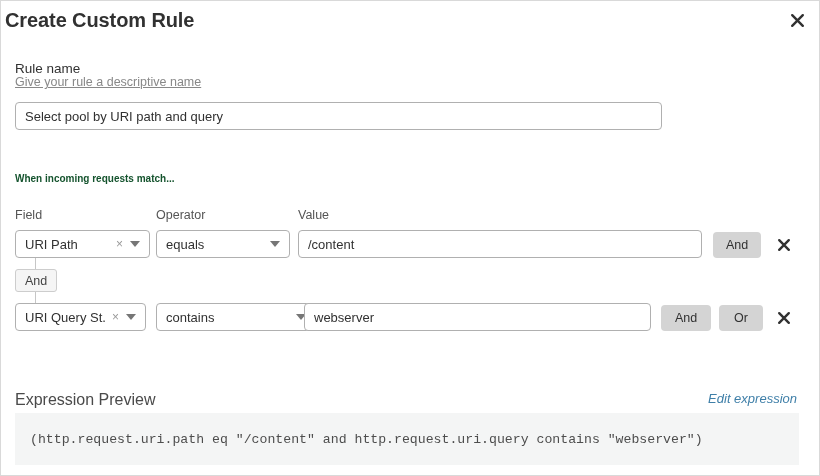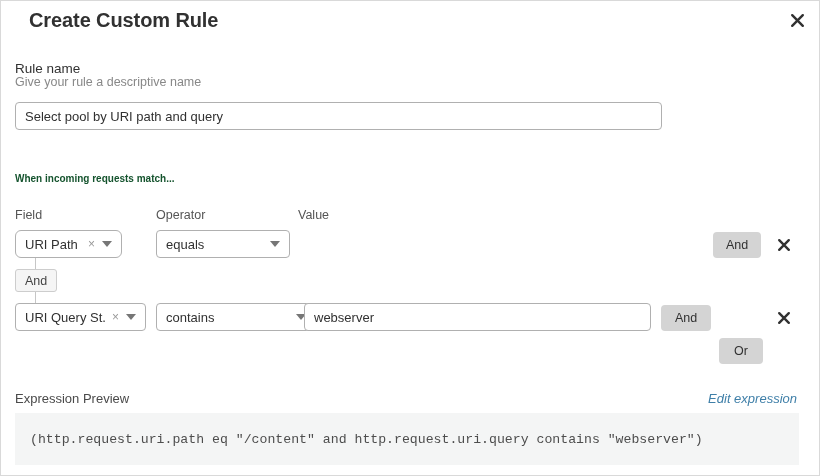--- a/index.html
+++ b/index.html
@@ -23,21 +23,21 @@
     border-left: 1px solid #d9d9d9;
     border-right: 1px solid #d9d9d9;
     border-top: 1px solid #d9d9d9;
     border-bottom: 1px solid #d9d9d9;
     background: #ffffff;
   }
 
   
   .dlg-title {
     position: absolute;
-    left: 28px;
+    left: 4px;
     top: 8px;
     font-size: 20px;
     font-weight: bold;
     color: #313131;
     letter-spacing: -0.1px;
   }
   .close-btn {
     position: absolute;
     right: 9px;
     top: 6px;
@@ -58,21 +58,21 @@
     position: absolute;
     font-size: 13.5px;
     color: #313131;
   }
   .field-sublabel {
     position: absolute;
     font-size: 12.5px;
     color: #888888;
   }
   .rulename-label { left: 14px; top: 60px; }
-  .rulename-sub   { left: 14px; top: 74px; }
+  .rulename-sub   { left: 14px; top: 74px; text-decoration: underline; }
 
   .text-input {
     position: absolute;
     box-sizing: border-box;
     height: 28px;
     border: 1px solid #b0b0b0;
     border-radius: 4px;
     background: #ffffff;
     font-family: "Liberation Sans", sans-serif;
     font-size: 13px;
@@ -144,21 +144,21 @@
   }
   .caret-tri {
     width: 0;
     height: 0;
     border-left: 5px solid transparent;
     border-right: 5px solid transparent;
     border-top: 6px solid #767676;
   }
 
   
-  .field-select-1  { left: 14px;  top: 229px; width: 107px; border-radius: 6px; }
+  .field-select-1  { left: 14px;  top: 229px; width: 135px; }
   .field-select-2  { left: 14px;  top: 302px; width: 131px; }
   .op-select-1     { left: 155px; top: 229px; width: 134px; }
   .op-select-2     { left: 155px; top: 302px; width: 160px; }
   .op-select .sel-text { }
 
   #value-input-1 { left: 297px; top: 229px; width: 404px; }
   #value-input-2 { left: 303px; top: 302px; width: 347px; }
 
   
   .chip-btn {
@@ -172,21 +172,21 @@
     font-family: "Liberation Sans", sans-serif;
     font-size: 12.5px;
     cursor: pointer;
     padding: 0 12px;
     display: flex;
     align-items: center;
     justify-content: center;
   }
   .r1-and { left: 712px; top: 231px; width: 48px; }
   .r2-and { left: 660px; top: 304px; width: 50px; }
-  .r2-or  { left: 718px; top: 304px; width: 44px; margin-top: 33px; }
+  .r2-or  { left: 718px; top: 304px; width: 44px; }
 
   .row-remove {
     position: absolute;
     width: 20px;
     height: 20px;
     display: flex;
     align-items: center;
     justify-content: center;
     background: transparent;
     border: none;
@@ -224,21 +224,21 @@
     align-items: center;
     justify-content: center;
     cursor: pointer;
   }
 
   
   .exprv-label {
     position: absolute;
     left: 14px;
     top: 390px;
-    font-size: 13px;
+    font-size: 16px;
     color: #4a4a4a;
   }
   .edit-expr-link {
     position: absolute;
     right: 22px;
     top: 390px;
     font-size: 13px;
     color: #3f7fa8;
     text-decoration: none;
     cursor: pointer;
@@ -295,20 +295,21 @@
       </span>
   </div>
 
   <div class="select op-select op-select-1">
     <span class="sel-text">equals</span>
     <span class="sel-caret">
         <span class="caret-tri"></span>
       </span>
   </div>
 
+  <input id="value-input-1" class="text-input" type="text" value="/content" style="">
 
   <button class="chip-btn r1-and">And</button>
 
   <button class="row-remove r1-x" aria-label="Remove row">
     <svg width="14" height="14" viewBox="0 0 14 14">
       <path d="M2.2 2.2 L11.8 11.8 M11.8 2.2 L2.2 11.8" stroke="#313131" stroke-width="2.4" stroke-linecap="round"></path>
     </svg>
   </button>
 
   <div class="connector-line conn-top"></div>

